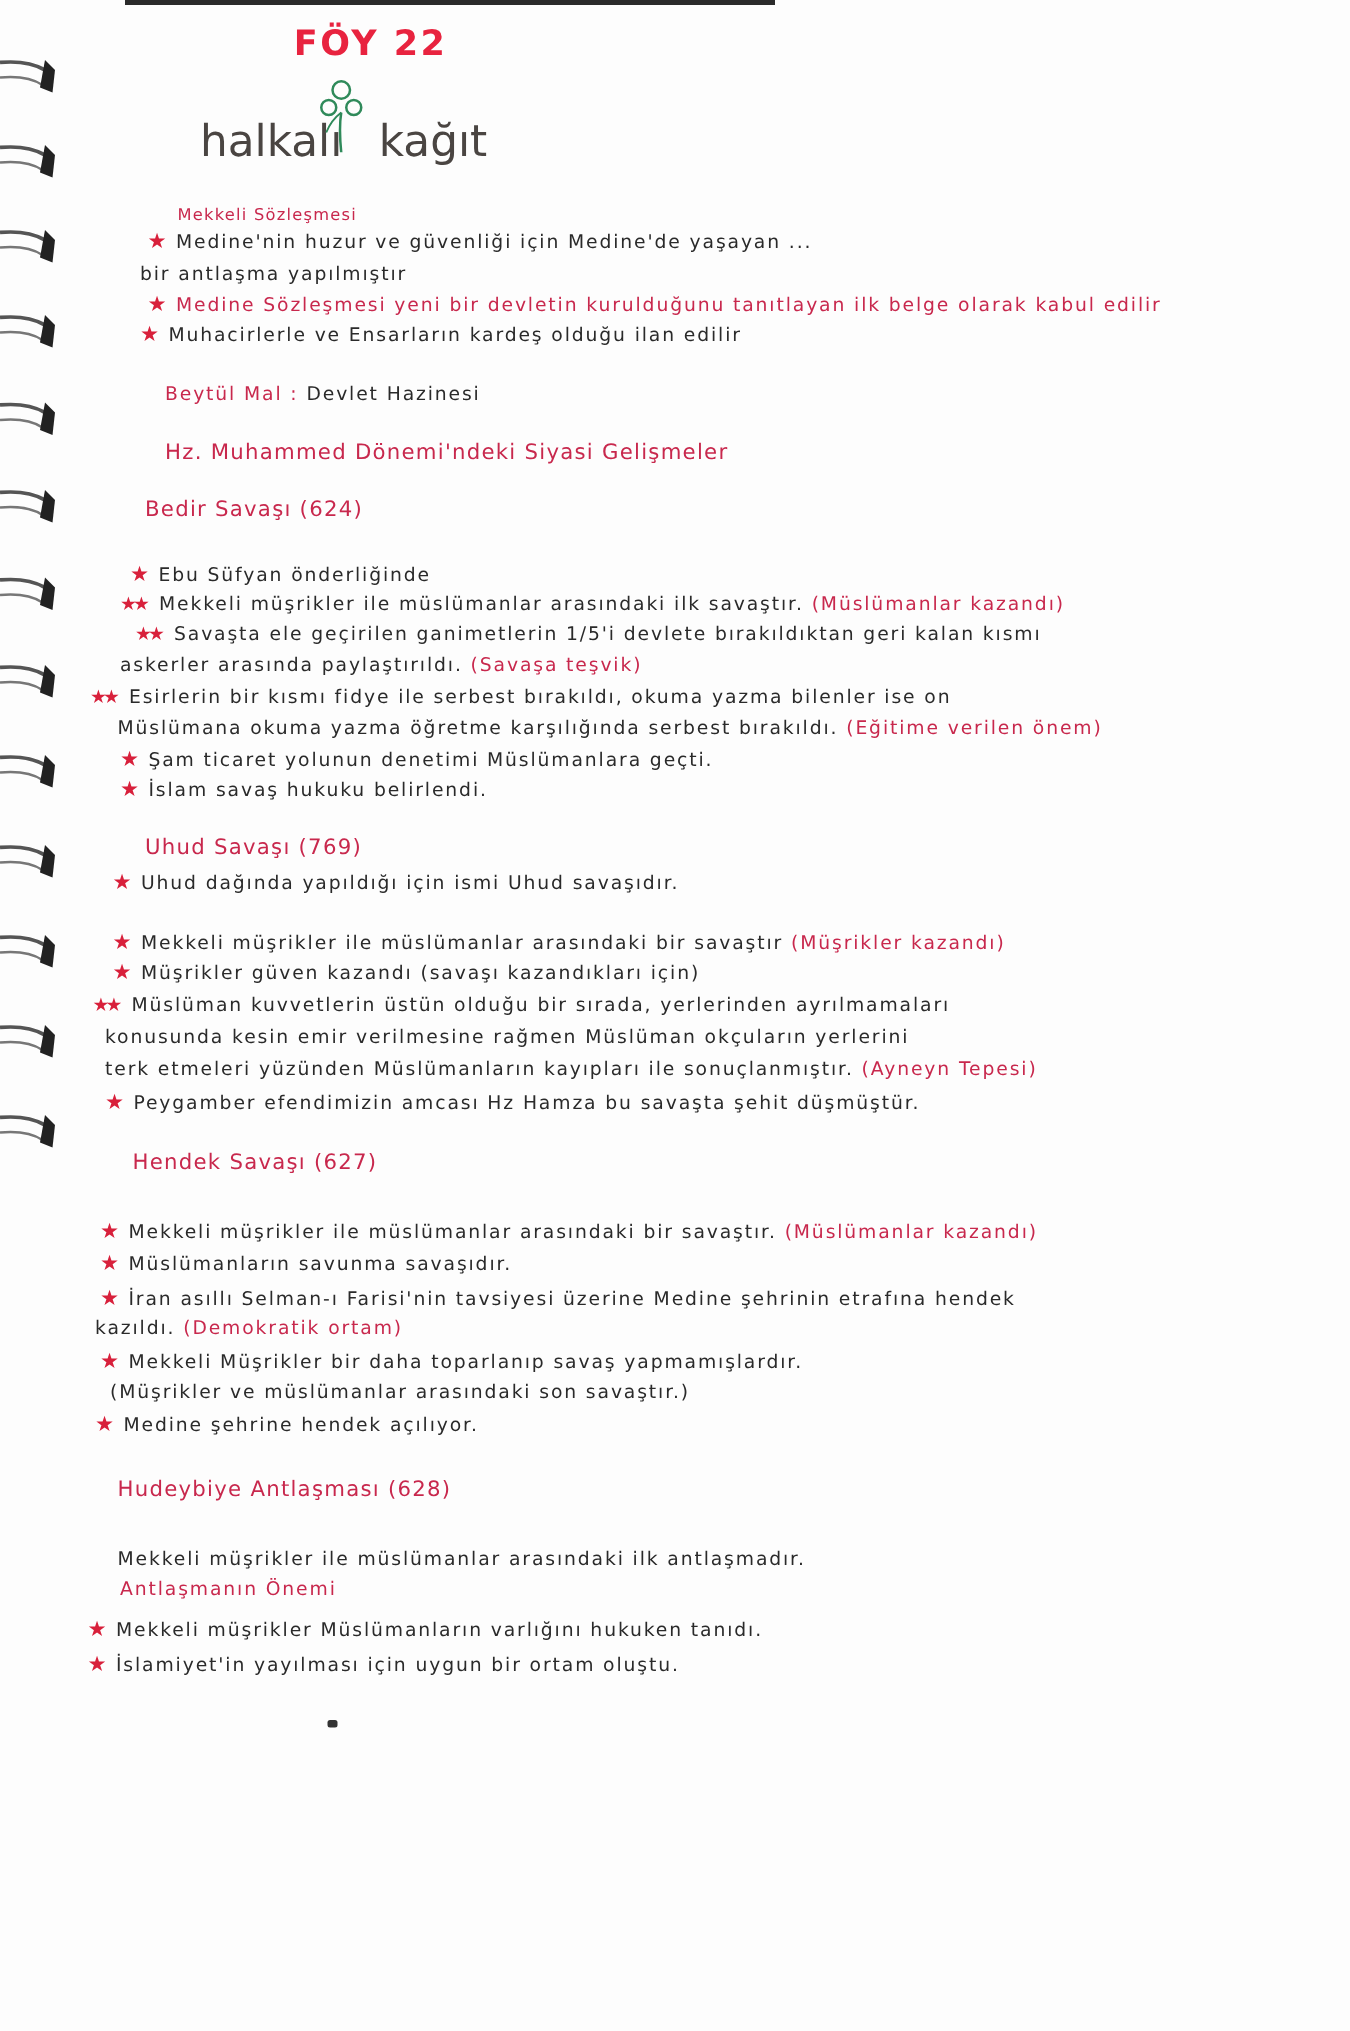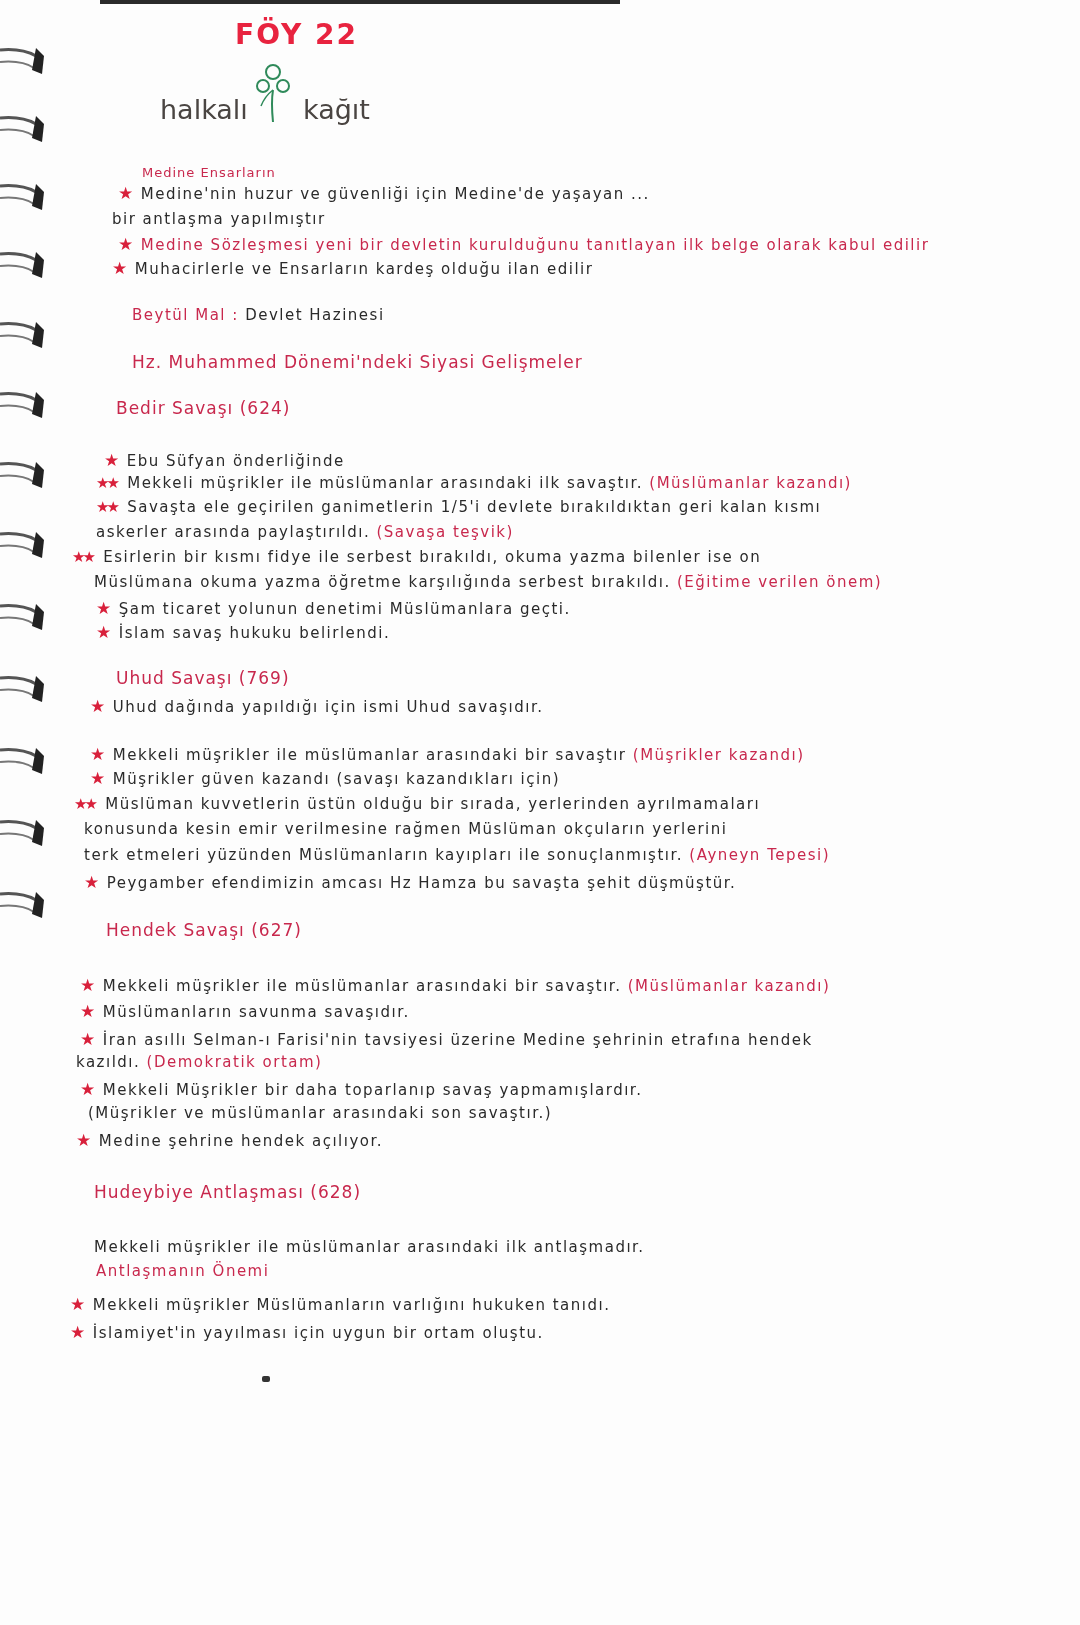--- a/index.html
+++ b/index.html
@@ -12,21 +12,21 @@
   .topbar { position: absolute; left: 100px; top: 0; width: 520px; height: 4px; background: #2b2b2b; }
   .spiral { position: absolute; left: 0; top: 20px; width: 60px; }
   .ring { position: absolute; left: 0; width: 48px; height: 36px; }
   .ring svg { display: block; }
   .title {
     position: absolute; left: 235px; top: 18px; font-size: 28px; font-weight: bold;
     color: #e8233f; letter-spacing: 2px; font-family: "DejaVu Sans", sans-serif;
   }
   .brand { position: absolute; left: 160px; top: 62px; width: 220px; height: 70px; }
   .brand .l, .brand .r {
-    position: absolute; top: 32px; font-size: 27px; color: #4a4542;
+    position: absolute; top: 32px; font-size: 35px; color: #4a4542;
     font-family: "DejaVu Sans", sans-serif;
   }
   .brand .l { left: 0; }
   .brand .r { left: 143px; }
   .brand .tree { position: absolute; left: 95px; top: 0; }
   .line { position: absolute; white-space: nowrap; font-size: 15px; letter-spacing: 1.5px; }
   .h { color: #c8284d; font-size: 17px; letter-spacing: 1px; }
   .h.small { font-size: 13px; }
   .red { color: #c8284d; }
   .star { color: #d8203b; font-size: 17px; margin-right: 6px; }
@@ -141,34 +141,34 @@
       <path d="M18 60 Q16 40 18 28" stroke="#2f8a5a" stroke-width="2" fill="none"></path>
       <circle cx="18" cy="10" r="7" stroke="#2f8a5a" stroke-width="2" fill="none"></circle>
       <circle cx="8" cy="24" r="6" stroke="#2f8a5a" stroke-width="2" fill="none"></circle>
       <circle cx="28" cy="24" r="6" stroke="#2f8a5a" stroke-width="2" fill="none"></circle>
       <path d="M18 28 Q10 34 6 44" stroke="#2f8a5a" stroke-width="1.5" fill="none"></path>
     </svg>
   </span>
   <span class="r">kağıt</span>
 </div>
 
-<div class="line h small" style="left:142px;top:165px">Medine Ensarların</div>
+<div class="line h small" style="left:142px;top:165px">Mekkeli Sözleşmesi</div>
 <div class="line" style="left:118px;top:183px"><span class="star">★</span><span>Medine'nin huzur ve güvenliği için Medine'de yaşayan ...</span></div>
 <div class="line" style="left:112px;top:210px">bir antlaşma yapılmıştır</div>
 <div class="line red" style="left:118px;top:234px"><span class="star">★</span><span>Medine Sözleşmesi yeni bir devletin kurulduğunu tanıtlayan ilk belge olarak kabul edilir</span></div>
 <div class="line" style="left:112px;top:258px"><span class="star">★</span><span>Muhacirlerle ve Ensarların kardeş olduğu ilan edilir</span></div>
 
 <div class="line" style="left:132px;top:306px"><span class="red">Beytül Mal :</span> <span>Devlet Hazinesi</span></div>
 
 <div class="line h" style="left:132px;top:352px">Hz. Muhammed Dönemi'ndeki Siyasi Gelişmeler</div>
 
 <div class="line h" style="left:116px;top:398px">Bedir Savaşı (624)</div>
 <div class="line" style="left:104px;top:450px"><span class="star">★</span><span>Ebu Süfyan önderliğinde</span></div>
 <div class="line" style="left:96px;top:474px"><span class="dstar">★★</span> <span>Mekkeli müşrikler ile müslümanlar arasındaki ilk savaştır.</span> <span class="red">(Müslümanlar kazandı)</span></div>
-<div class="line" style="left:96px;top:498px"><span class="dstar">★★</span> <span>Savaşta ele geçirilen ganimetlerin 1/5'i devlete bırakıldıktan geri kalan kısmı</span></div>
+<div class="line" style="left:108px;top:498px"><span class="dstar">★★</span> <span>Savaşta ele geçirilen ganimetlerin 1/5'i devlete bırakıldıktan geri kalan kısmı</span></div>
 <div class="line" style="left:96px;top:523px"><span>askerler arasında paylaştırıldı.</span> <span class="red">(Savaşa teşvik)</span></div>
 <div class="line" style="left:72px;top:548px"><span class="dstar">★★</span> <span>Esirlerin bir kısmı fidye ile serbest bırakıldı, okuma yazma bilenler ise on</span></div>
 <div class="line" style="left:94px;top:573px"><span>Müslümana okuma yazma öğretme karşılığında serbest bırakıldı.</span> <span class="red">(Eğitime verilen önem)</span></div>
 <div class="line" style="left:96px;top:598px"><span class="star">★</span><span>Şam ticaret yolunun denetimi Müslümanlara geçti.</span></div>
 <div class="line" style="left:96px;top:622px"><span class="star">★</span><span>İslam savaş hukuku belirlendi.</span></div>
 
 <div class="line h" style="left:116px;top:668px">Uhud Savaşı (769)</div>
 <div class="line" style="left:90px;top:696px"><span class="star">★</span><span>Uhud dağında yapıldığı için ismi Uhud savaşıdır.</span></div>
 <div class="line" style="left:90px;top:744px"><span class="star">★</span><span>Mekkeli müşrikler ile müslümanlar arasındaki bir savaştır</span> <span class="red">(Müşrikler kazandı)</span></div>
 <div class="line" style="left:90px;top:768px"><span class="star">★</span><span>Müşrikler güven kazandı (savaşı kazandıkları için)</span></div>

